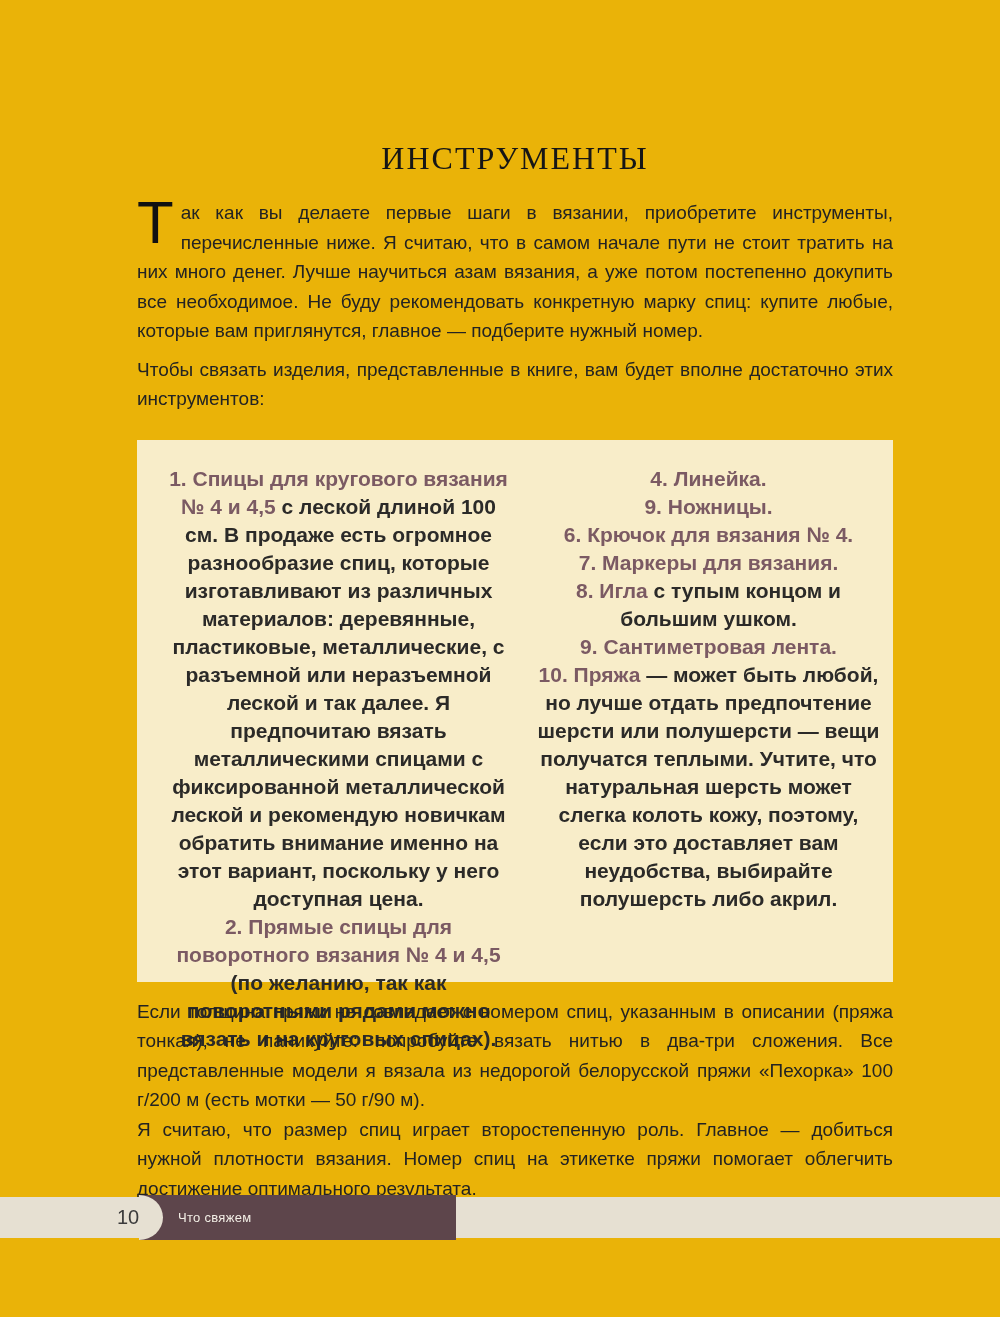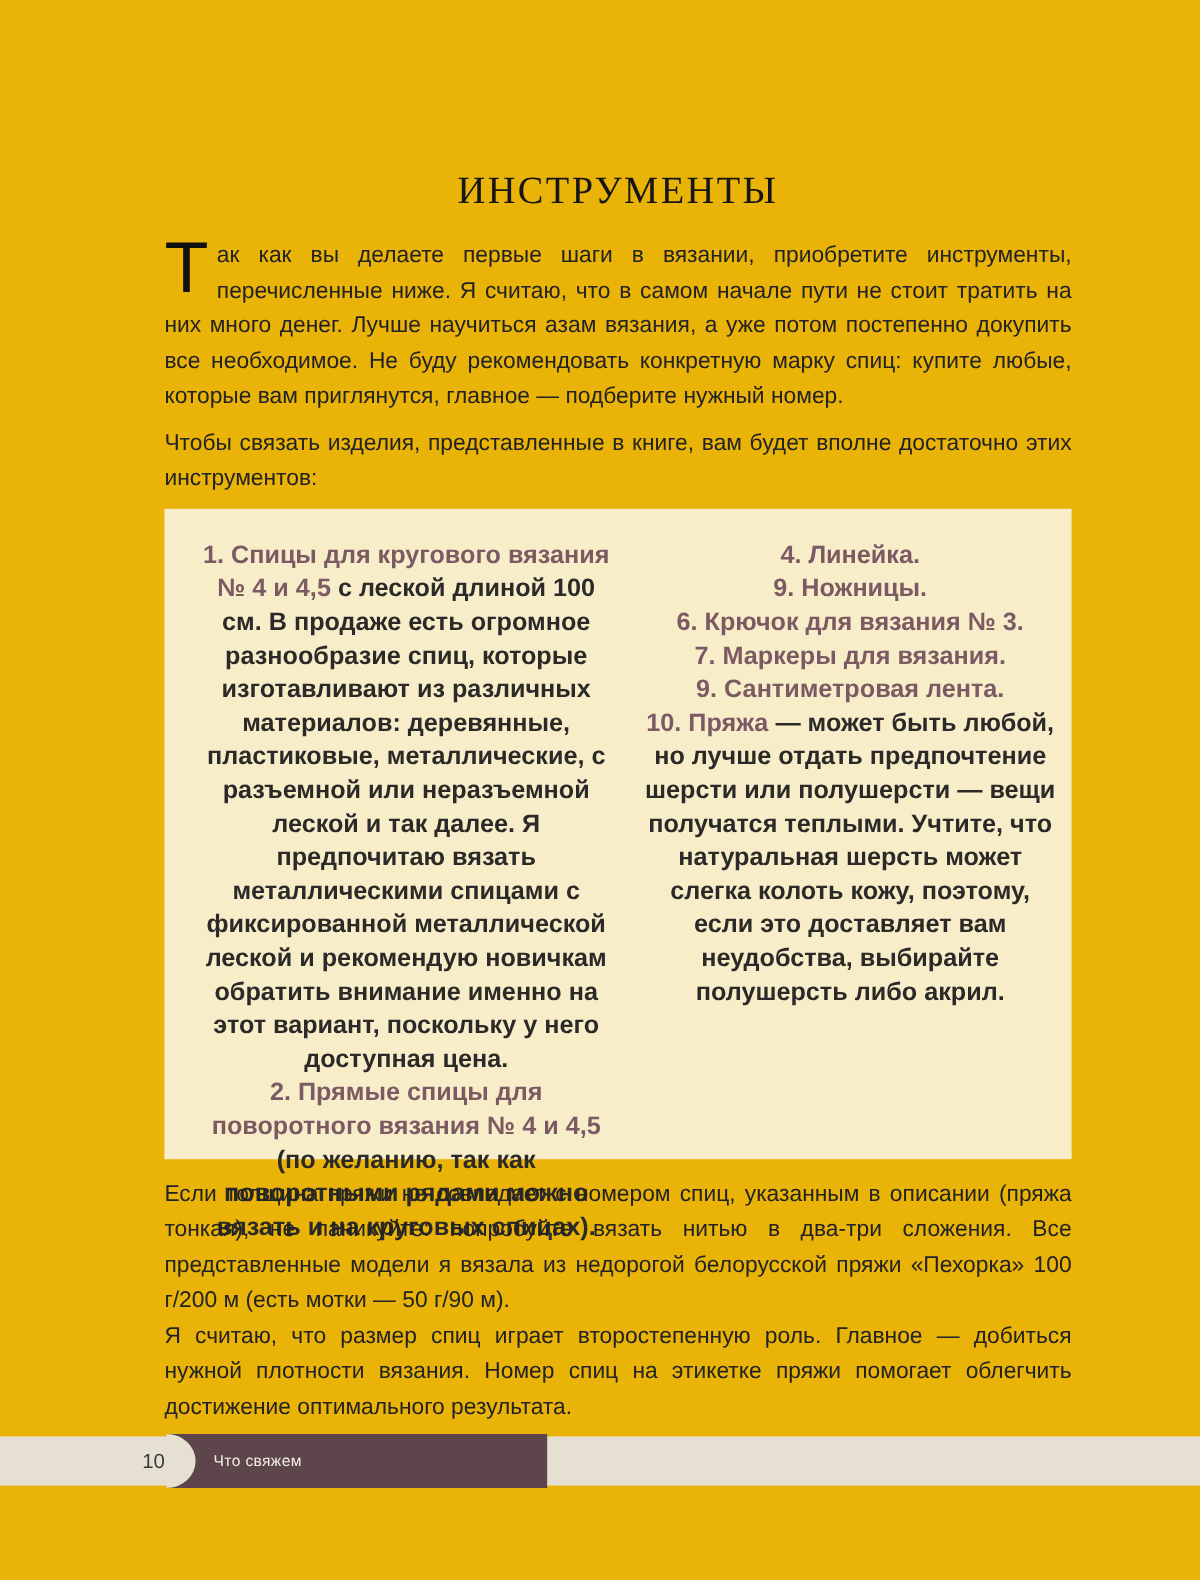--- a/index.html
+++ b/index.html
@@ -44,21 +44,21 @@
   }
   .intro{margin-top:22px;margin-bottom:9px;}
   .dropcap{
     float:left;
     font-size:60px;
     line-height:46px;
     padding:2px 7px 0 0;
     font-weight:400;
     color:#111;
   }
-  .lead{margin-bottom:10px;}
+  .lead{margin-bottom:26px;}
   .tools-box{
     width:756px;height:542px;
     background:var(--box-bg);
     padding:25px 0 0 25px;
     display:flex;
     gap:17px;
     margin-bottom:15px;
   }
   .col{width:353px;}
   .item{
@@ -74,21 +74,21 @@
     left:0;right:0;
     top:1197px;height:41px;
     background:var(--strip);
   }
   .pagenum{
     position:absolute;
     left:104px;width:48px;
     top:0;height:41px;
     line-height:41px;
     text-align:center;
-    font-size:17px;
+    font-size:20px;
     color:#3b3b3b;
     z-index:3;
   }
   .section-tab{
     position:absolute;
     left:140px;width:316px;
     top:-2px;height:45px;
     background:var(--tab);
     z-index:1;
   }
@@ -123,22 +123,24 @@
     <div class="tools-box">
       <div class="col">
         <p class="item"><span class="head">1. Спицы для кругового вязания № 4 и 4,5</span>
           <span class="rest">с леской длиной 100 см. В продаже есть огромное разнообразие спиц, которые изготавливают из различных материалов: деревянные, пластиковые, металлические, с разъемной или неразъемной леской и так далее. Я предпочитаю вязать металлическими спицами с фиксированной металлической леской и рекомендую новичкам обратить внимание именно на этот вариант, поскольку у него доступная цена.</span></p>
         <p class="item"><span class="head">2. Прямые спицы для поворотного вязания № 4 и 4,5</span>
           <span class="rest">(по желанию, так как поворотными рядами можно вязать и на круговых спицах).</span></p>
       </div>
       <div class="col">
         <p class="item"><span class="head">4. Линейка.</span></p>
         <p class="item"><span class="head">9. Ножницы.</span></p>
-        <p class="item"><span class="head">6. Крючок для вязания № 3.</span></p>
+        <p class="item"><span class="head">6. Крючок для вязания № 4.</span></p>
         <p class="item"><span class="head">7. Маркеры для вязания.</span></p>
+        <p class="item"><span class="head">8. Игла</span>
+          <span class="rest">с тупым концом и большим ушком.</span></p>
         <p class="item"><span class="head">9. Сантиметровая лента.</span></p>
         <p class="item"><span class="head">10. Пряжа</span>
           <span class="rest">— может быть любой, но лучше отдать предпочтение шерсти или полушерсти — вещи получатся теплыми. Учтите, что натуральная шерсть может слегка колоть кожу, поэтому, если это доставляет вам неудобства, выбирайте полушерсть либо акрил.</span></p>
       </div>
     </div>
 
     <p class="body-par">Если толщина пряжи не совпадает с номером спиц, указанным в описании (пряжа тонкая), не паникуйте: попробуйте вязать нитью в два-три сложения. Все представленные модели я вязала из недорогой белорусской пряжи «Пехорка» 100 г/200 м (есть мотки — 50 г/90 м).</p>
     <p class="body-par">Я считаю, что размер спиц играет второстепенную роль. Главное — добиться нужной плотности вязания. Номер спиц на этикетке пряжи помогает облегчить достижение оптимального результата.</p>
 
   </div>

